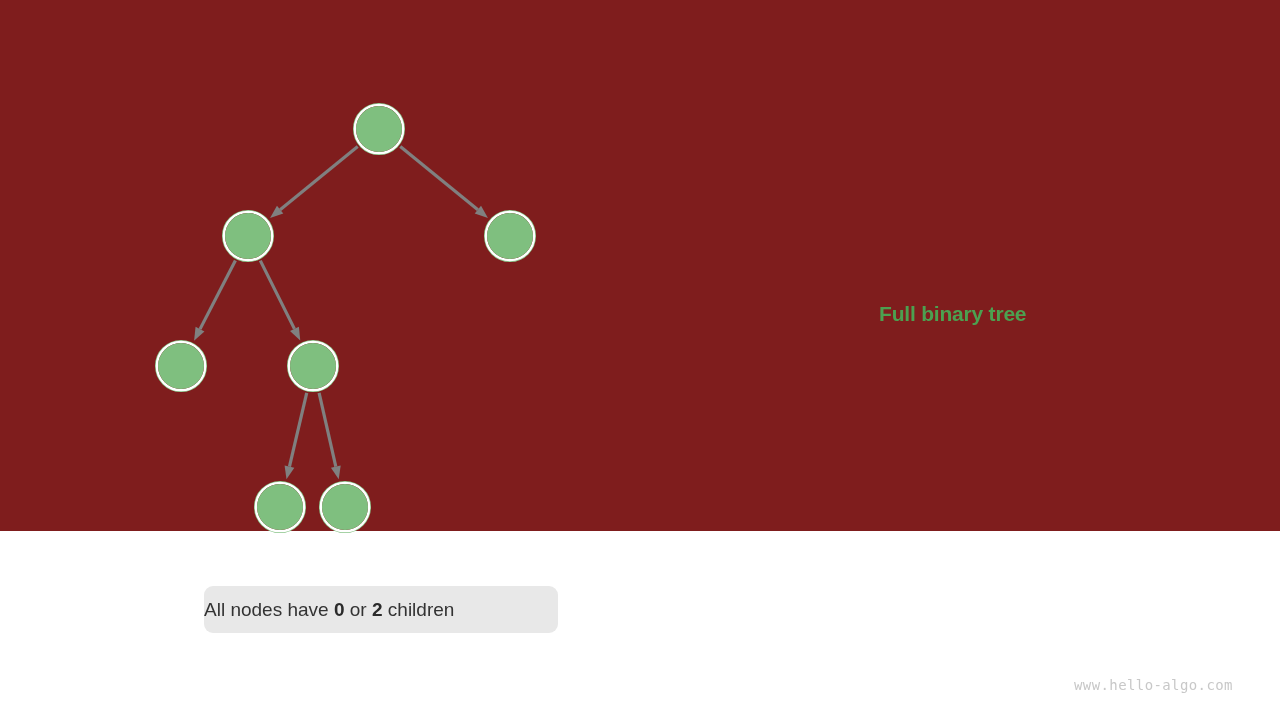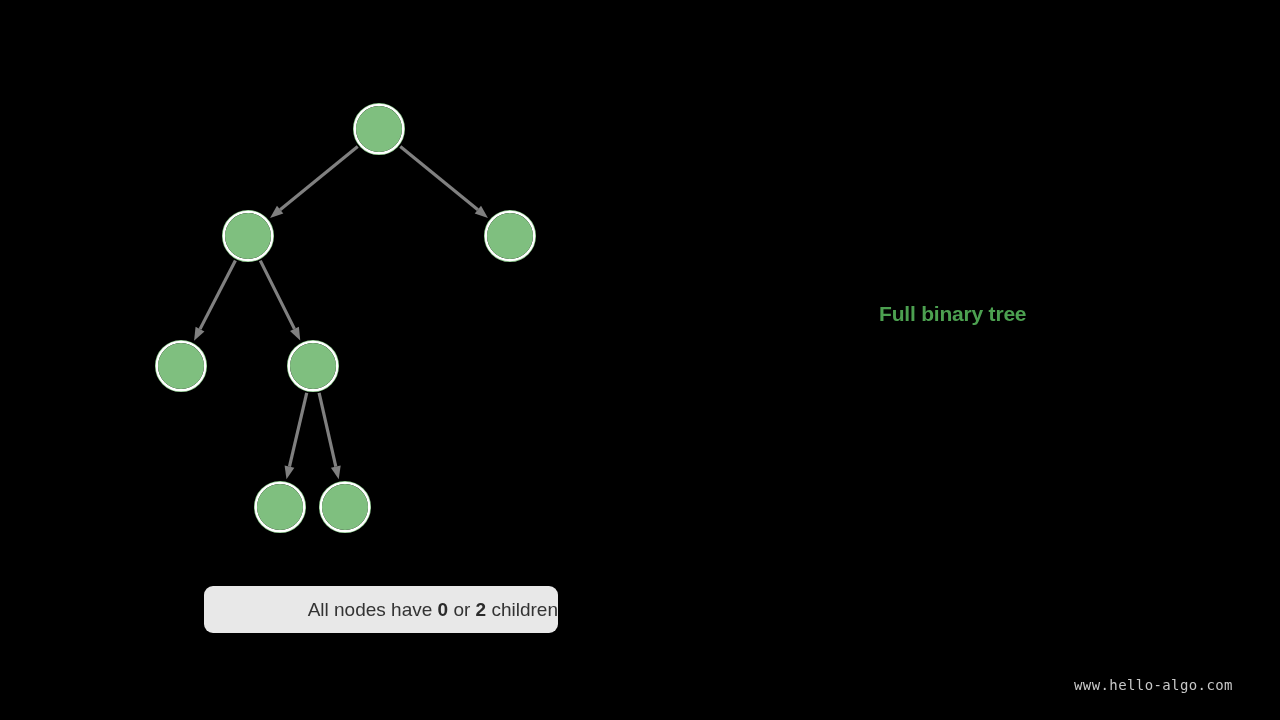--- a/index.html
+++ b/index.html
@@ -13,22 +13,22 @@
     position: relative;
     overflow: hidden;
     font-family: "Liberation Sans", sans-serif;
   }
 
   #canvas-root {
     position: absolute;
     left: 0;
     top: 0;
     width: 1280px;
-    height: 720px;
-    background: #000000;
+    height: 531px;
+    background: #7f1d1d;
     text-decoration: underline;
   }
 
   #tree-svg {
     position: absolute;
     left: 0;
     top: 0;
     width: 1280px;
     height: 720px;
     display: block;
@@ -49,21 +49,21 @@
   .caption-box {
     position: absolute;
     left: 204px;
     top: 586px;
     width: 354px;
     height: 47px;
     background: #E8E8E8;
     border-radius: 9px;
     display: flex;
     align-items: center;
-    justify-content: flex-end;
+    justify-content: flex-start;
     box-sizing: border-box;
   }
   .caption-text {
     font-family: "Liberation Sans", sans-serif;
     font-size: 19px;
     color: #333333;
     white-space: pre;
     line-height: 1;
   }
   .caption-text b {

